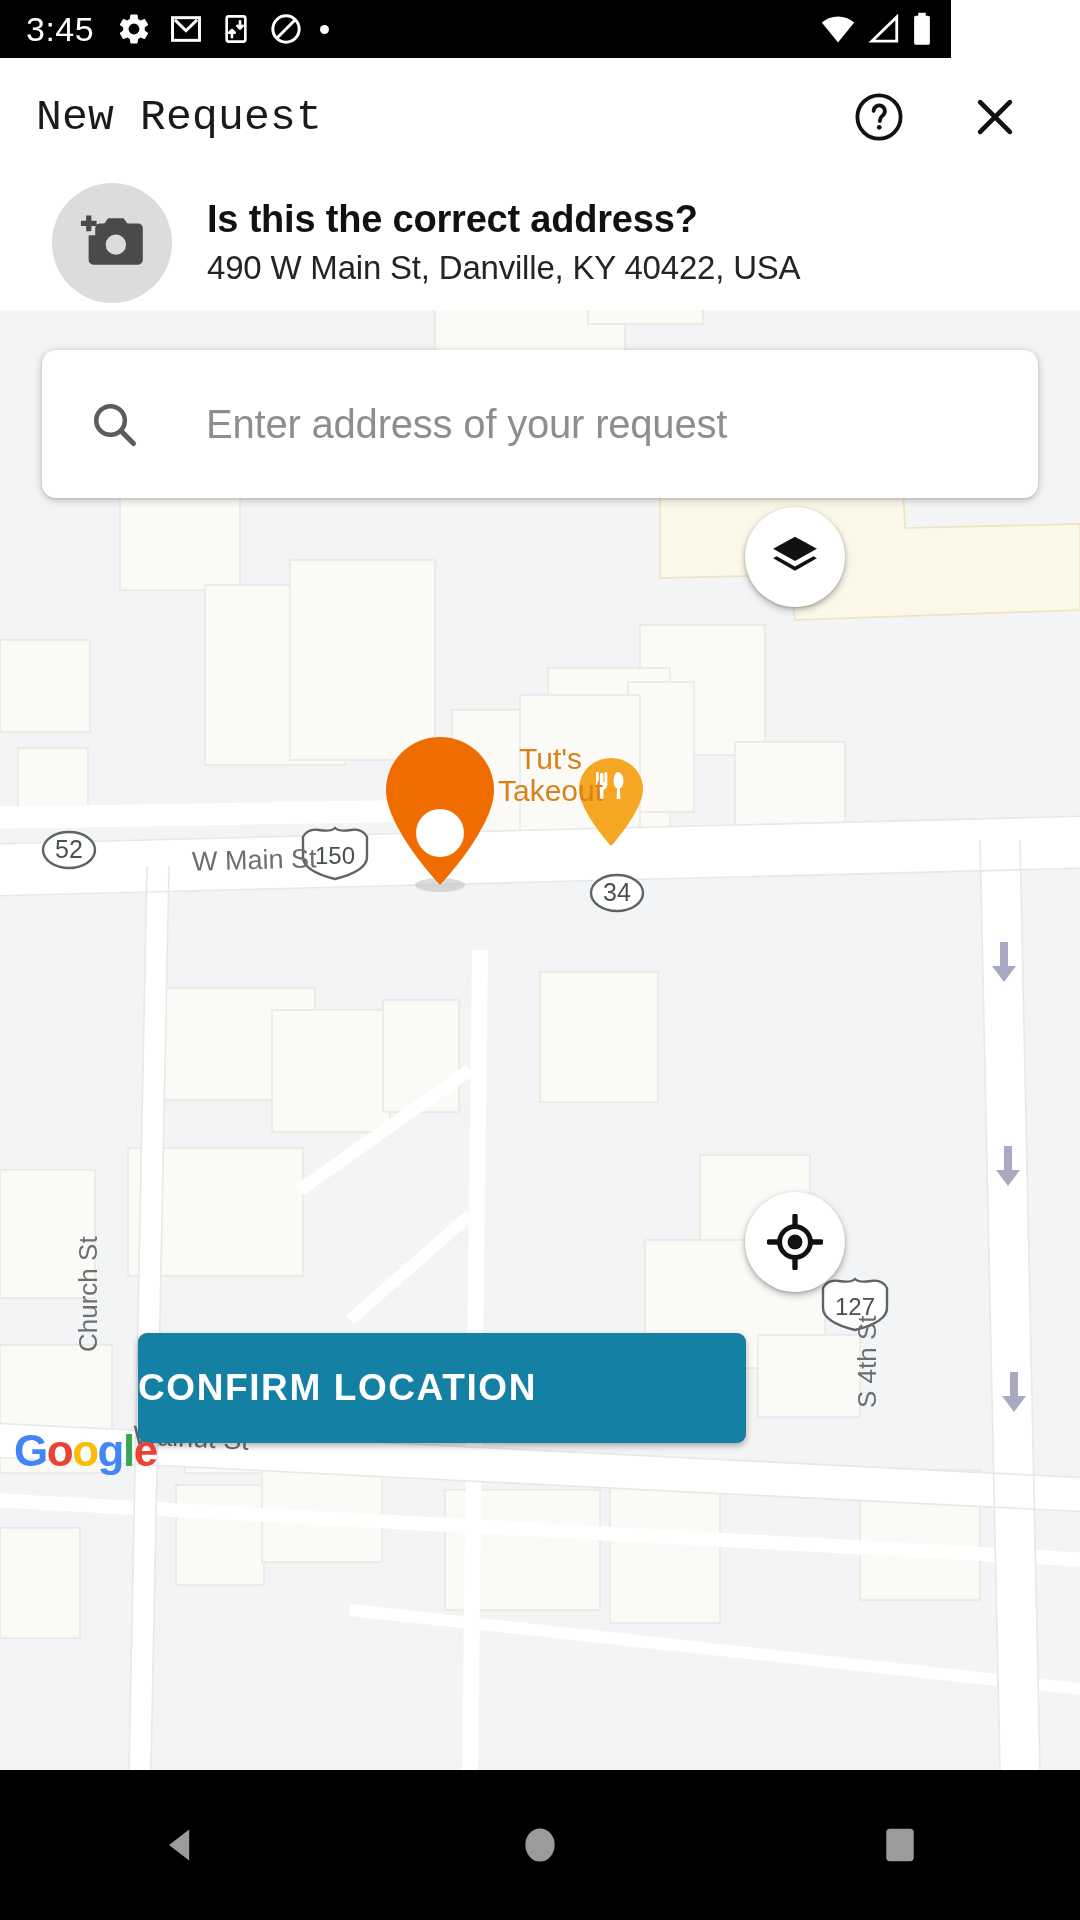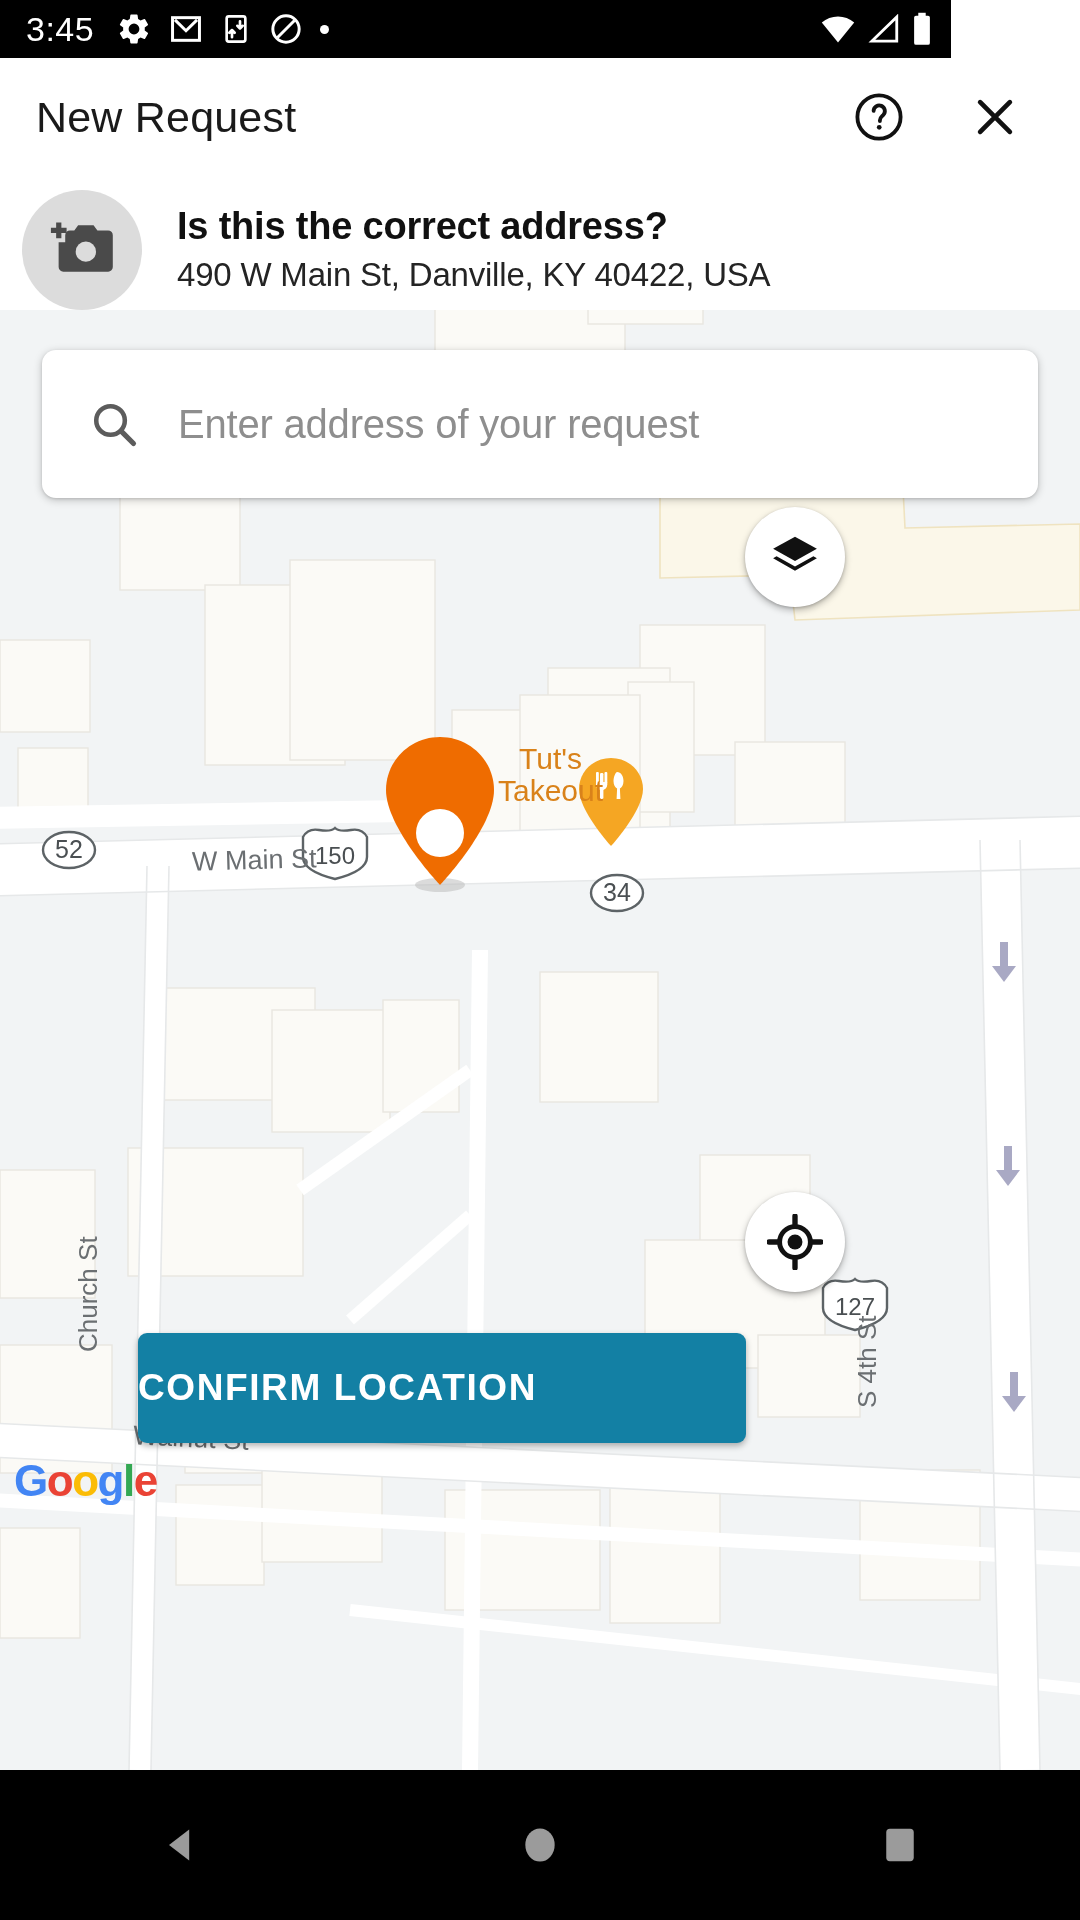--- a/index.html
+++ b/index.html
@@ -21,28 +21,28 @@
   .status-left-icons { display:flex; align-items:center; gap:17px; margin-left:22px; }
   .status-right { margin-left:auto; display:flex; align-items:center; gap:10px; }
   .sb-ico { display:block; }
   .tiny-dot { width:9px; height:9px; border-radius:50%; background:#fff; display:block; }
 
   
   .app-header {
     position:absolute; top:58px; left:0; width:1080px; height:118px;
     background:#fff; display:flex; align-items:center; padding:0 36px;
   }
-  .app-title { font-size:43px; font-weight:400; color:#1a1a1a; letter-spacing:0.2px; }
+  .app-title { font-size:43px; font-weight:400; color:#1a1a1a; letter-spacing:0.2px;font-family:Liberation Mono, monospace; }
   .header-actions { margin-left:auto; display:flex; align-items:center; gap:62px; padding-right:22px; }
   .hdr-btn { width:54px; height:54px; display:flex; align-items:center; justify-content:center; cursor:pointer; }
 
   
   .addr-row {
-    position:absolute; top:183px; left:0; width:1080px; height:134px;
-    background:#fff; display:flex; align-items:center; padding:0 22px;
+    position:absolute; top:176px; left:0; width:1080px; height:134px;
+    background:#fff; display:flex; align-items:center; padding:0 52px;
   }
   .cam-circle {
     width:120px; height:120px; border-radius:50%;
     background:#dcdcdc; display:flex; align-items:center; justify-content:center;
     flex:0 0 120px;
   }
   .addr-text { margin-left:35px; }
   .addr-q { font-size:38px; font-weight:700; color:#111; line-height:1.18; letter-spacing:-0.2px; }
   .addr-v { font-size:33px; font-weight:400; color:#242424; line-height:1.25; margin-top:5px; letter-spacing:-0.2px; }
 
@@ -53,21 +53,21 @@
   }
   .map-svg { position:absolute; top:0; left:0; }
 
   
   .search-card {
     position:absolute; top:40px; left:42px; width:996px; height:148px;
     background:#fff; border-radius:14px;
     box-shadow:0 2px 8px rgba(0,0,0,0.22), 0 1px 3px rgba(0,0,0,0.12);
     display:flex; align-items:center; padding:0 46px;
   }
-  .search-ph { font-size:40px; color:#8e8e8e; margin-left:38px; letter-spacing:-0.2px; }
+  .search-ph { font-size:40px; color:#8e8e8e; margin-left:66px; letter-spacing:-0.2px; }
 
   
   .fab {
     position:absolute; width:100px; height:100px; border-radius:50%;
     background:#fff; display:flex; align-items:center; justify-content:center;
     box-shadow:0 3px 7px rgba(0,0,0,0.28), 0 1px 3px rgba(0,0,0,0.16);
     cursor:pointer;
   }
   .fab-layers { top:197px; left:745px; }
   .fab-mylocation { top:882px; left:745px; }
@@ -79,21 +79,21 @@
     display:flex; align-items:center; justify-content:flex-start;
     box-shadow:0 3px 6px rgba(0,0,0,0.3);
     cursor:pointer;
   }
   .confirm-label {
     color:#fff; font-size:37px; font-weight:700; letter-spacing:1.6px;
   }
 
   
   .glogo {
-    position:absolute; left:14px; top:1146px;
+    position:absolute; left:14px; top:1116px;
     font-size:44px; font-weight:700; letter-spacing:-1.5px;
     font-family:"Liberation Sans", sans-serif;
   }
   .glogo span:nth-child(1){color:#4285F4;}
   .glogo span:nth-child(2){color:#EA4335;}
   .glogo span:nth-child(3){color:#FBBC05;}
   .glogo span:nth-child(4){color:#4285F4;}
   .glogo span:nth-child(5){color:#34A853;}
   .glogo span:nth-child(6){color:#EA4335;}
 

